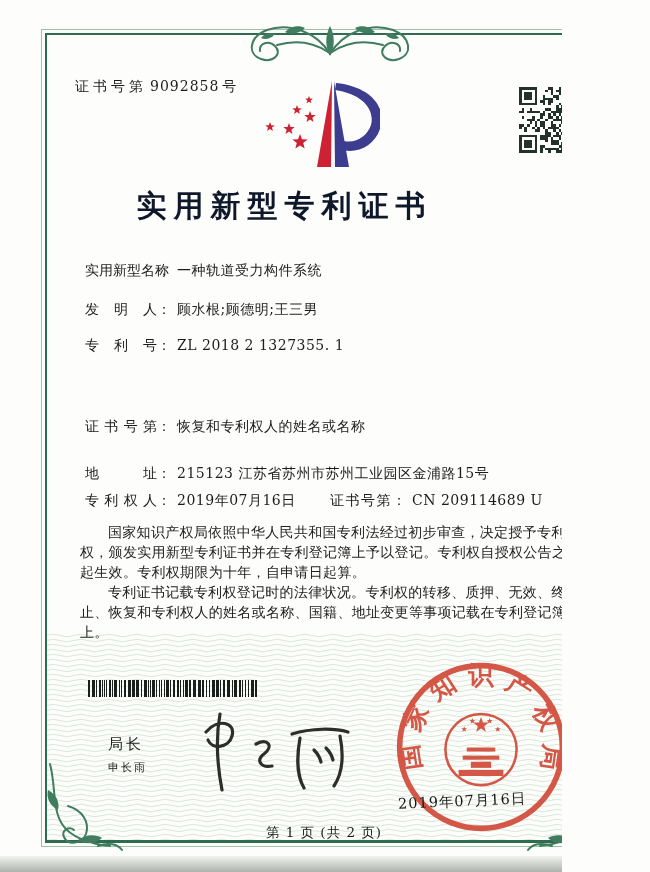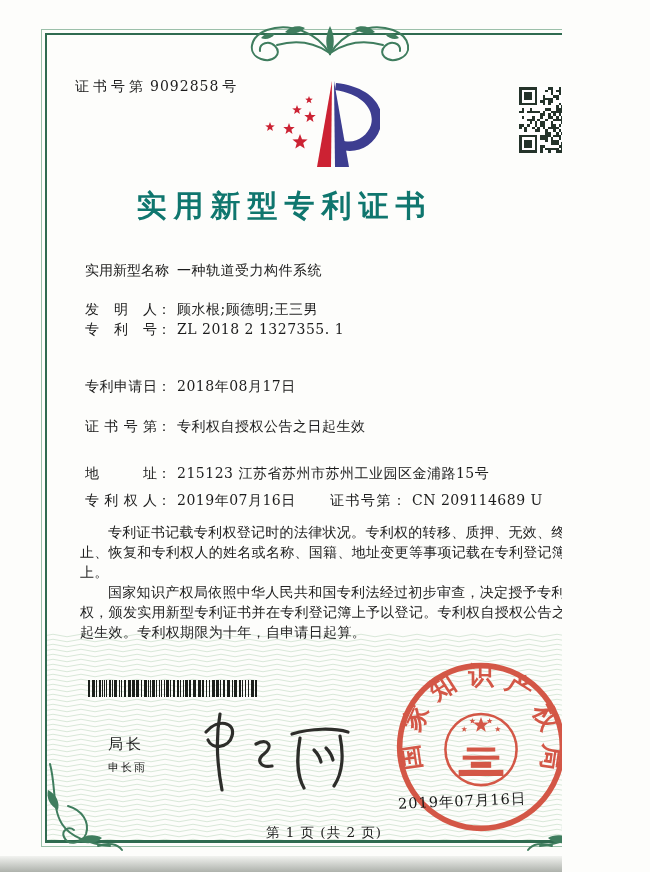--- a/index.html
+++ b/index.html
@@ -10,21 +10,21 @@
   html,body{width:650px;height:872px;background:#fdfdfb;font-family:"DejaVu Serif","Liberation Serif",serif;}
   .sheet{position:relative;width:562px;height:872px;background:#fdfdfb;overflow:hidden;color:var(--text-dark);}
   .frame{position:absolute;left:45px;top:33px;width:558px;height:810px;
          border:2px solid var(--border-green);border-bottom-width:3px;
          outline:1px solid #9cc0aa;outline-offset:3px;}
   .abs{position:absolute;}
   .cert-no{left:75px;top:78px;font-size:14px;}
   .cert-no .sp{letter-spacing:4px;}
   .cert-no .num{letter-spacing:1px;padding:0 3px;}
   .title{left:0;right:0;top:186px;text-align:center;font-size:30px;font-weight:600;
-         letter-spacing:7px;text-indent:7px;color:#0f766e;}
+         letter-spacing:7px;text-indent:7px;color:#0f172a;}
   .row{left:85px;height:22px;font-size:14px;white-space:nowrap;}
   .row .lbl{display:inline-block;width:72px;text-align:justify;text-align-last:justify;vertical-align:top;}
   .row .col{display:inline-block;vertical-align:top;}
   .row .val{display:inline-block;margin-left:6px;letter-spacing:0.5px;vertical-align:top;}
   .grant2{position:absolute;left:245px;top:0;white-space:nowrap;}
   .grant2 .lbl2{letter-spacing:1.5px;}
   .paras{left:80px;top:522px;width:505px;font-size:14px;line-height:20px;color:#222;}
   .paras p{text-indent:2em;letter-spacing:0.3px;}
   .barcode{left:88px;top:680px;width:172px;height:17px;display:flex;align-items:stretch;}
   .barcode i{display:block;background:#1b1f1b;margin-right:0;}
@@ -348,43 +348,40 @@
     </svg>
 
   <div class="abs title">实用新型专利证书</div>
 
   <div class="abs row" style="top:262px">
     <span class="lbl">实用新型名称</span><span class="col">：</span><span class="val">一种轨道受力构件系统</span>
   </div>
   <div class="abs row" style="top:301px">
     <span class="lbl">发明人</span><span class="col">：</span><span class="val">顾水根;顾德明;王三男</span>
   </div>
-  <div class="abs row" style="top:321px">
+  <div class="abs row" style="top:337px">
     <span class="lbl">专利号</span><span class="col">：</span><span class="val">ZL 2018 2 1327355. 1</span>
   </div>
-  <div class="abs row" style="top:378px">
-    <span class="lbl">专利申请日</span><span class="col">：</span><span class="val">2018年08月17日</span>
-  </div>
   <div class="abs row" style="top:418px">
-    <span class="lbl">证书号第</span><span class="col">：</span><span class="val">专利权自授权公告之日起生效</span>
+    <span class="lbl">证书号第</span><span class="col">：</span><span class="val">恢复和专利权人的姓名或名称</span>
   </div>
   <div class="abs row" style="top:465px">
     <span class="lbl">地址</span><span class="col">：</span><span class="val">215123 江苏省苏州市苏州工业园区金浦路15号</span>
   </div>
 
   <div class="abs row" style="top:492px">
     <span class="lbl">专利权人</span><span class="col">：</span><span class="val">2019年07月16日</span>
     <span class="grant2">
       <span class="lbl2">证书号第</span><span>：</span><span class="val">CN 209114689 U</span>
     </span>
   </div>
 
   <div class="abs paras">
+    <p>国家知识产权局依照中华人民共和国专利法经过初步审查，决定授予专利权，颁发实用新型专利证书并在专利登记簿上予以登记。专利权自授权公告之日起生效。专利权期限为十年，自申请日起算。</p>
     <p>专利证书记载专利权登记时的法律状况。专利权的转移、质押、无效、终止、恢复和专利权人的姓名或名称、国籍、地址变更等事项记载在专利登记簿上。</p>
-    <p>国家知识产权局依照中华人民共和国专利法经过初步审查，决定授予专利权，颁发实用新型专利证书并在专利登记簿上予以登记。专利权自授权公告之日起生效。专利权期限为十年，自申请日起算。</p>
   </div>
 
   <div id="barcode" class="abs barcode">
       <i style="width: 2px; margin-right: 2px;"></i>
       <i style="width: 3px; margin-right: 1px;"></i>
       <i style="width: 1px; margin-right: 2px;"></i>
       <i style="width: 2px; margin-right: 1px;"></i>
       <i style="width: 1px; margin-right: 1px;"></i>
       <i style="width: 1px; margin-right: 1px;"></i>
       <i style="width: 1px; margin-right: 2px;"></i>

